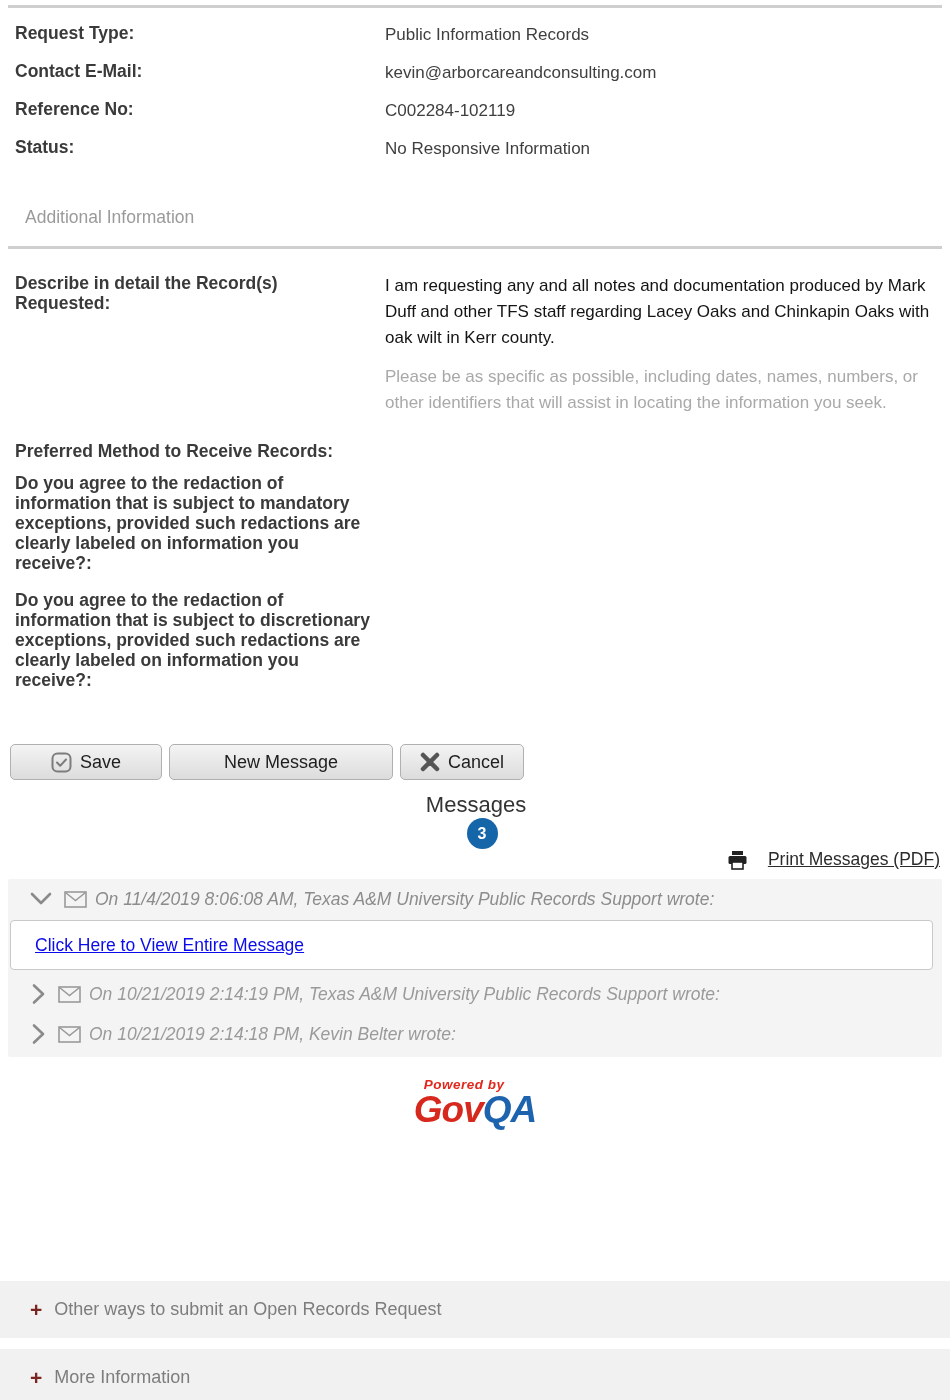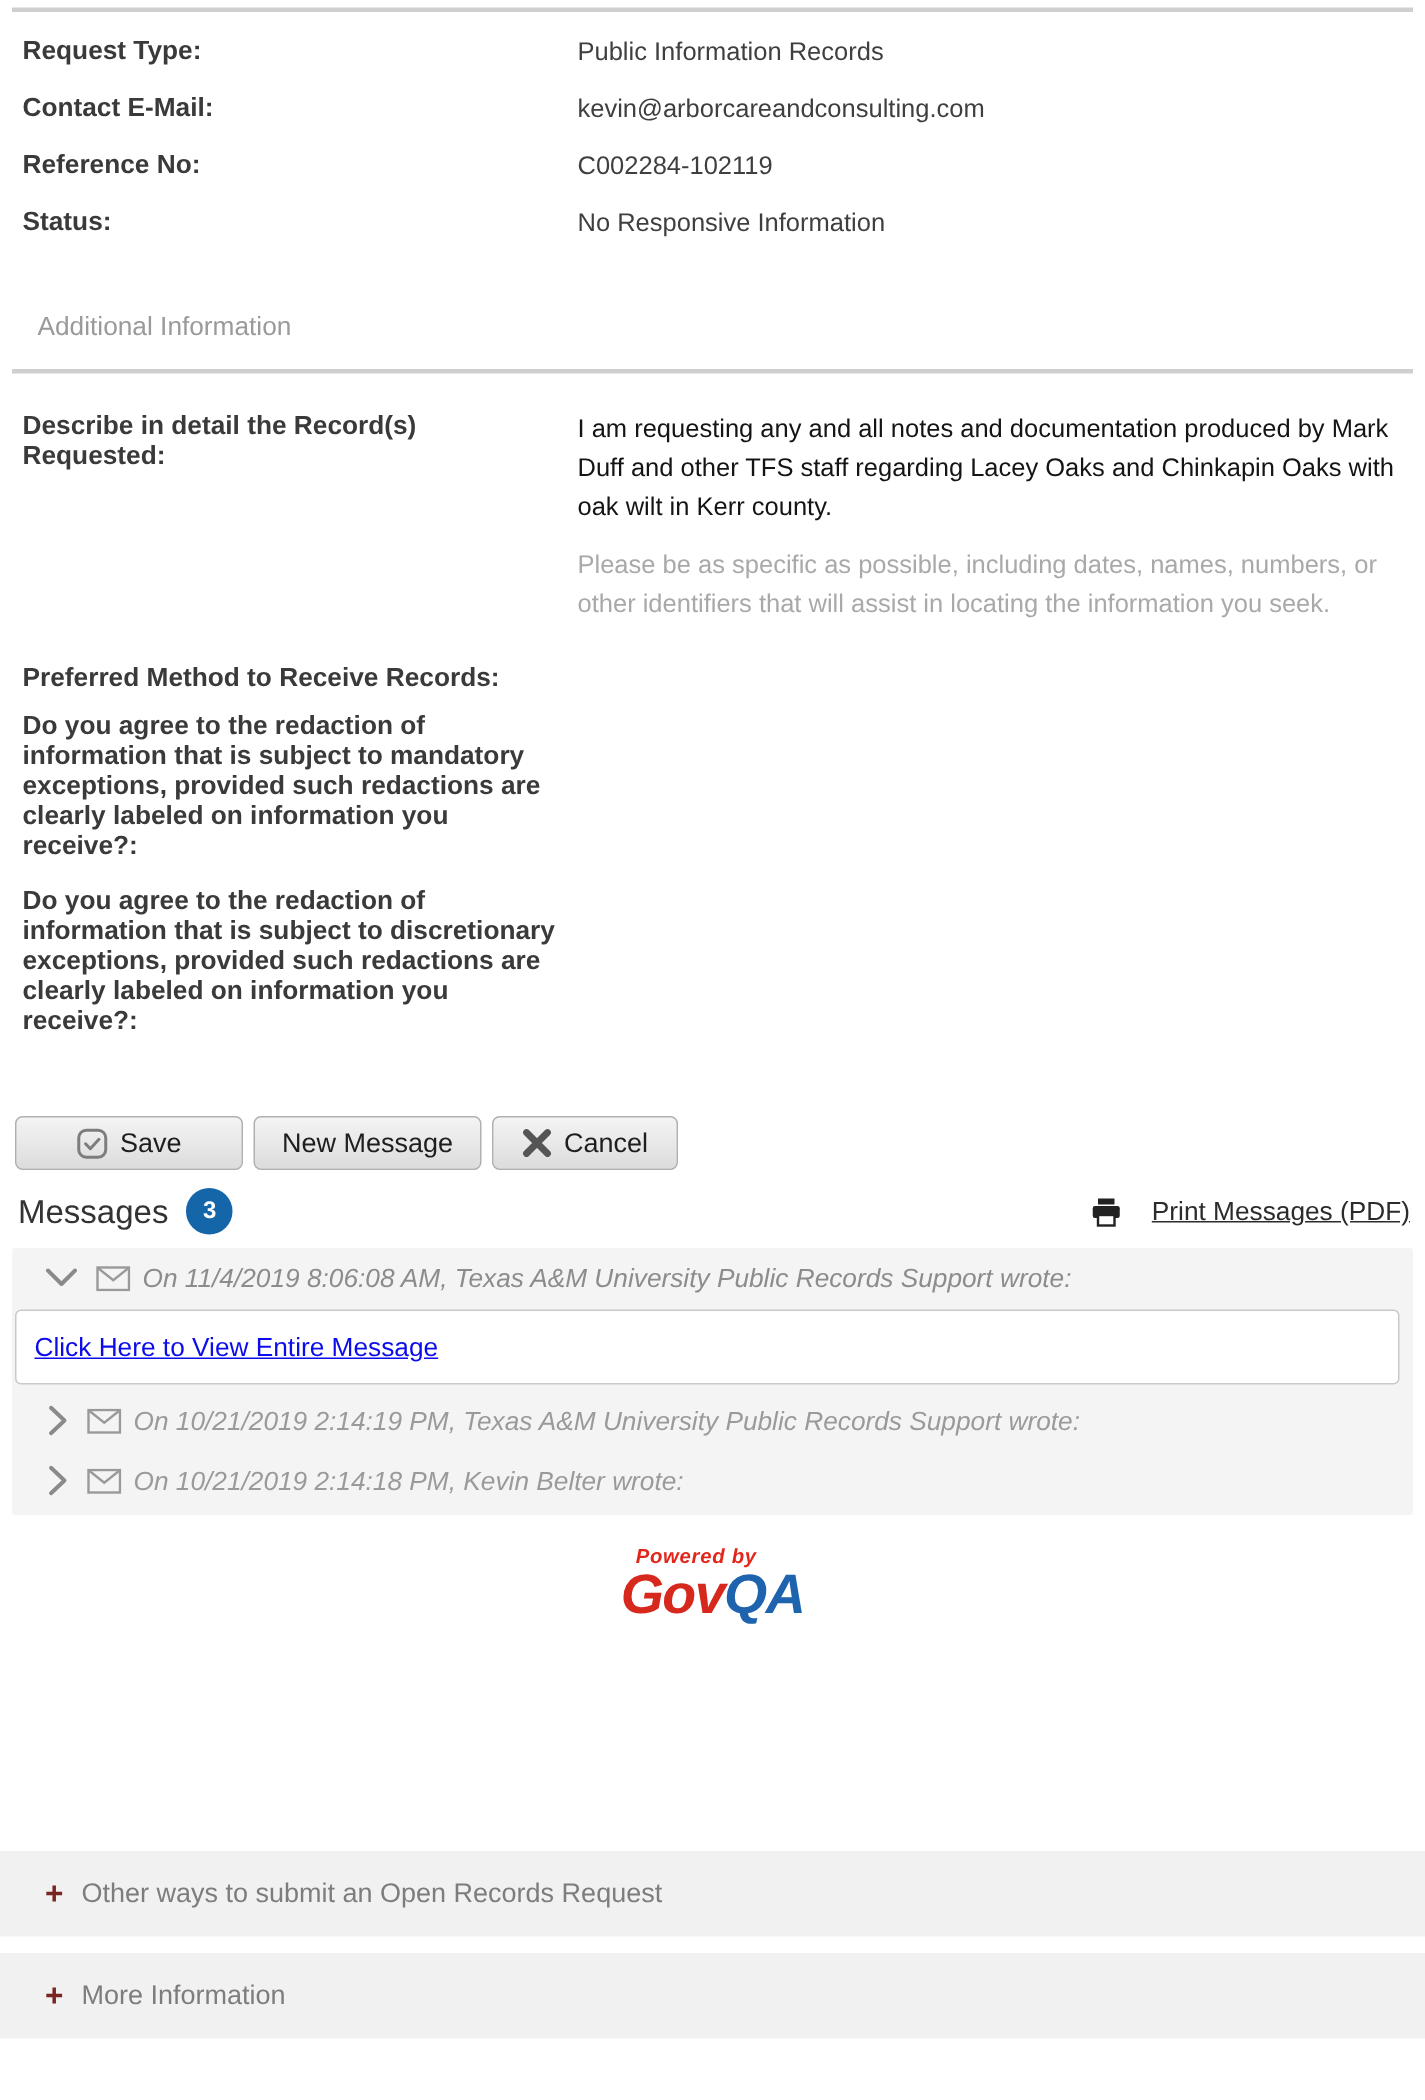--- a/index.html
+++ b/index.html
@@ -49,27 +49,27 @@
   
   .toolbar { margin-top: 54px; padding-left: 10px; display: flex; gap: 7px; }
   .btn {
     display: inline-flex; align-items: center; justify-content: center; gap: 8px;
     height: 36px; border: 1px solid #b0b0b0; border-radius: 5px;
     background: linear-gradient(#f4f4f4, #dcdcdc);
     font-family: "Liberation Sans", sans-serif;
     font-size: 18px; color: #1e1e1e; cursor: pointer;
   }
   .btn-save { width: 152px; }
-  .btn-new { width: 152px; }
+  .btn-new { width: 224px; }
   .btn-cancel { width: 124px; }
 
   
   .messages-header {
     margin-top: 12px; padding: 0 10px 0 12px;
-    display: flex; align-items: center;
+    display: flex; align-items: center; flex-direction: column;
   }
   .messages-title { font-size: 22px; color: #333; font-weight: normal; }
   .badge {
     margin-left: 12px; width: 31px; height: 31px; border-radius: 50%;
     background: #1565a9; color: #fff; font-size: 16px; font-weight: bold;
     display: inline-flex; align-items: center; justify-content: center;
   }
   .print-link {
     margin-left: auto; display: inline-flex; align-items: center; gap: 20px;
     font-size: 17.5px; color: #2b2b2b; text-decoration: underline; cursor: pointer;
@@ -79,21 +79,21 @@
   .messages-panel { margin: 9px 0 0 8px; width: 934px; background: #f4f4f4; padding-bottom: 3px; border-radius: 2px; }
   .msg-row {
     display: flex; align-items: center; height: 40px; padding-left: 22px; cursor: pointer;
   }
   .msg-row .chev { flex: 0 0 auto; margin-right: 12px; display: inline-flex; }
   .msg-row .env { flex: 0 0 auto; margin-right: 8px; display: inline-flex; }
   .msg-head-text { font-size: 17.5px; color: #8c8c8c; font-style: italic; }
   .msg-head-light { color: #9a9a9a; }
   .msg-body {
     background: #fff; border: 1px solid #c9c9c9; border-radius: 4px;
-    margin: 1px 9px 4px 2px; height: 50px; display: flex; align-items: center; padding-left: 12px;
+    margin: 1px 9px 4px 2px; height: 50px; display: flex; align-items: center; padding-left: 24px;
   }
   .msg-link { font-size: 17.5px; color: #0b0beb; text-decoration: underline; cursor: pointer; }
 
   
   .brand { margin-top: 20px; text-align: center; }
   .brand-inner { display: inline-block; text-align: left; }
   .powered-by {
     color: #e1271b; font-style: italic; font-weight: bold; font-size: 13.5px;
     padding-left: 10px; letter-spacing: 0.5px;
   }

